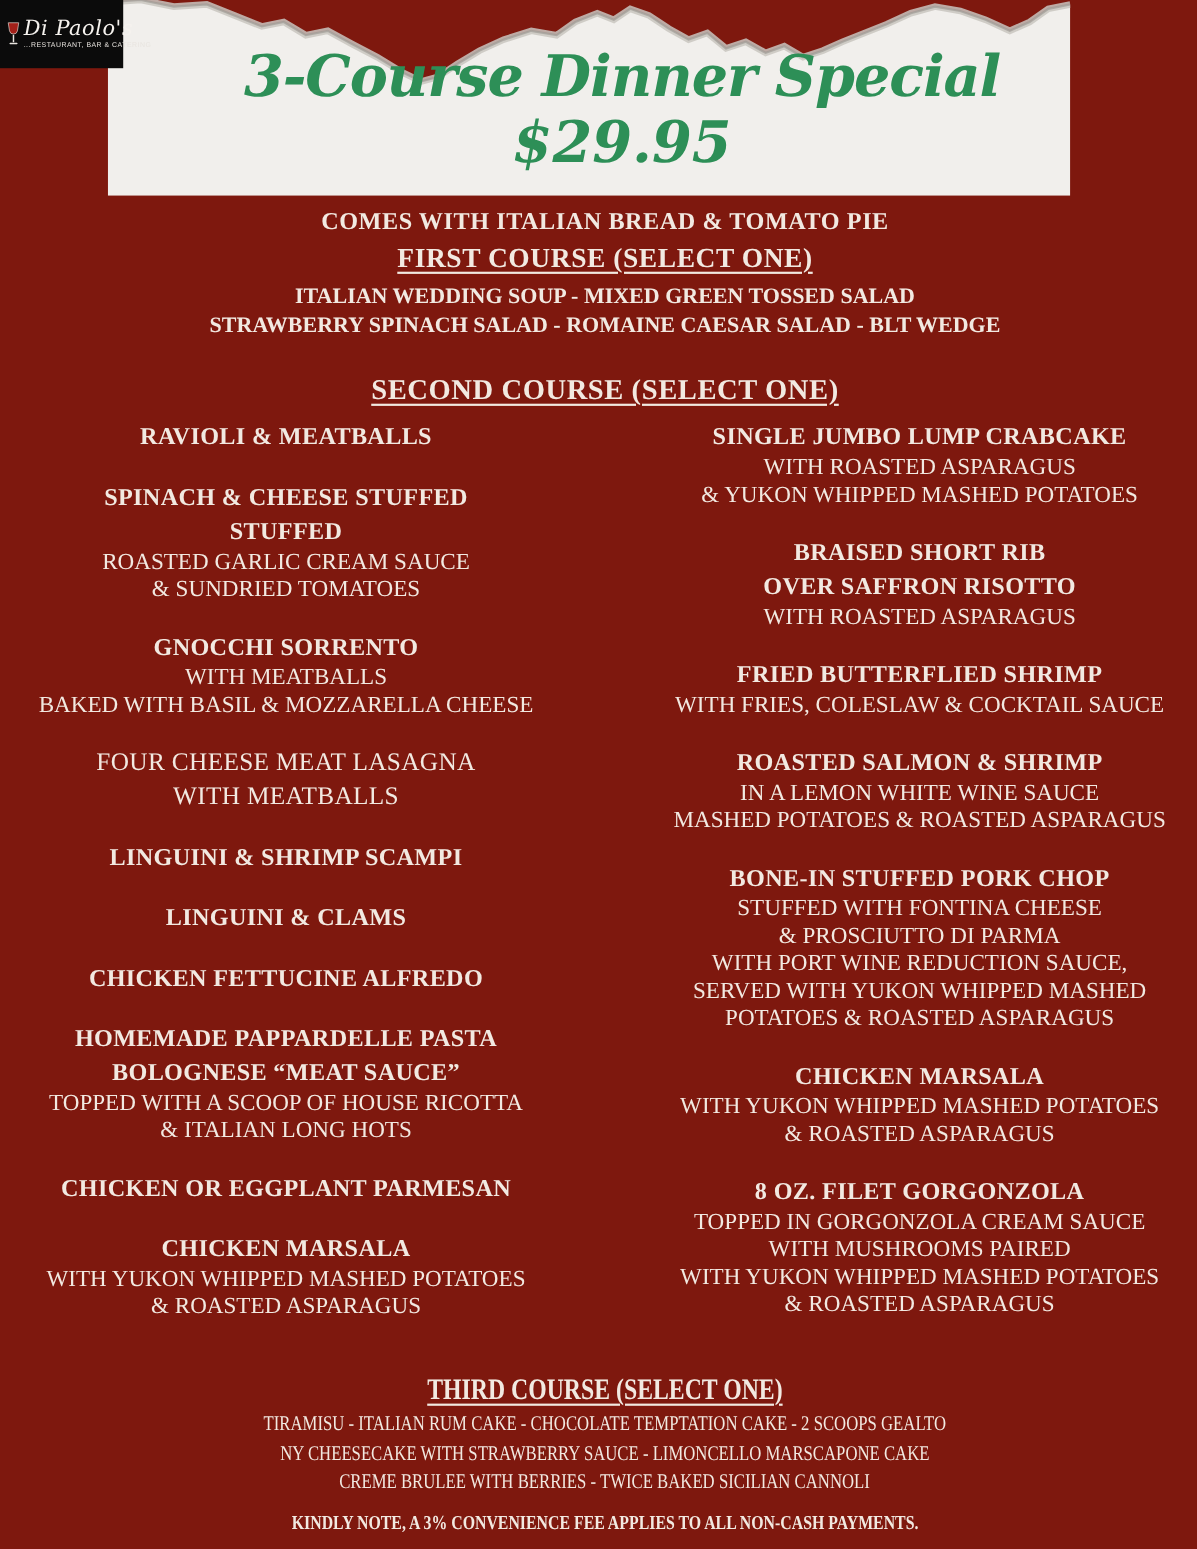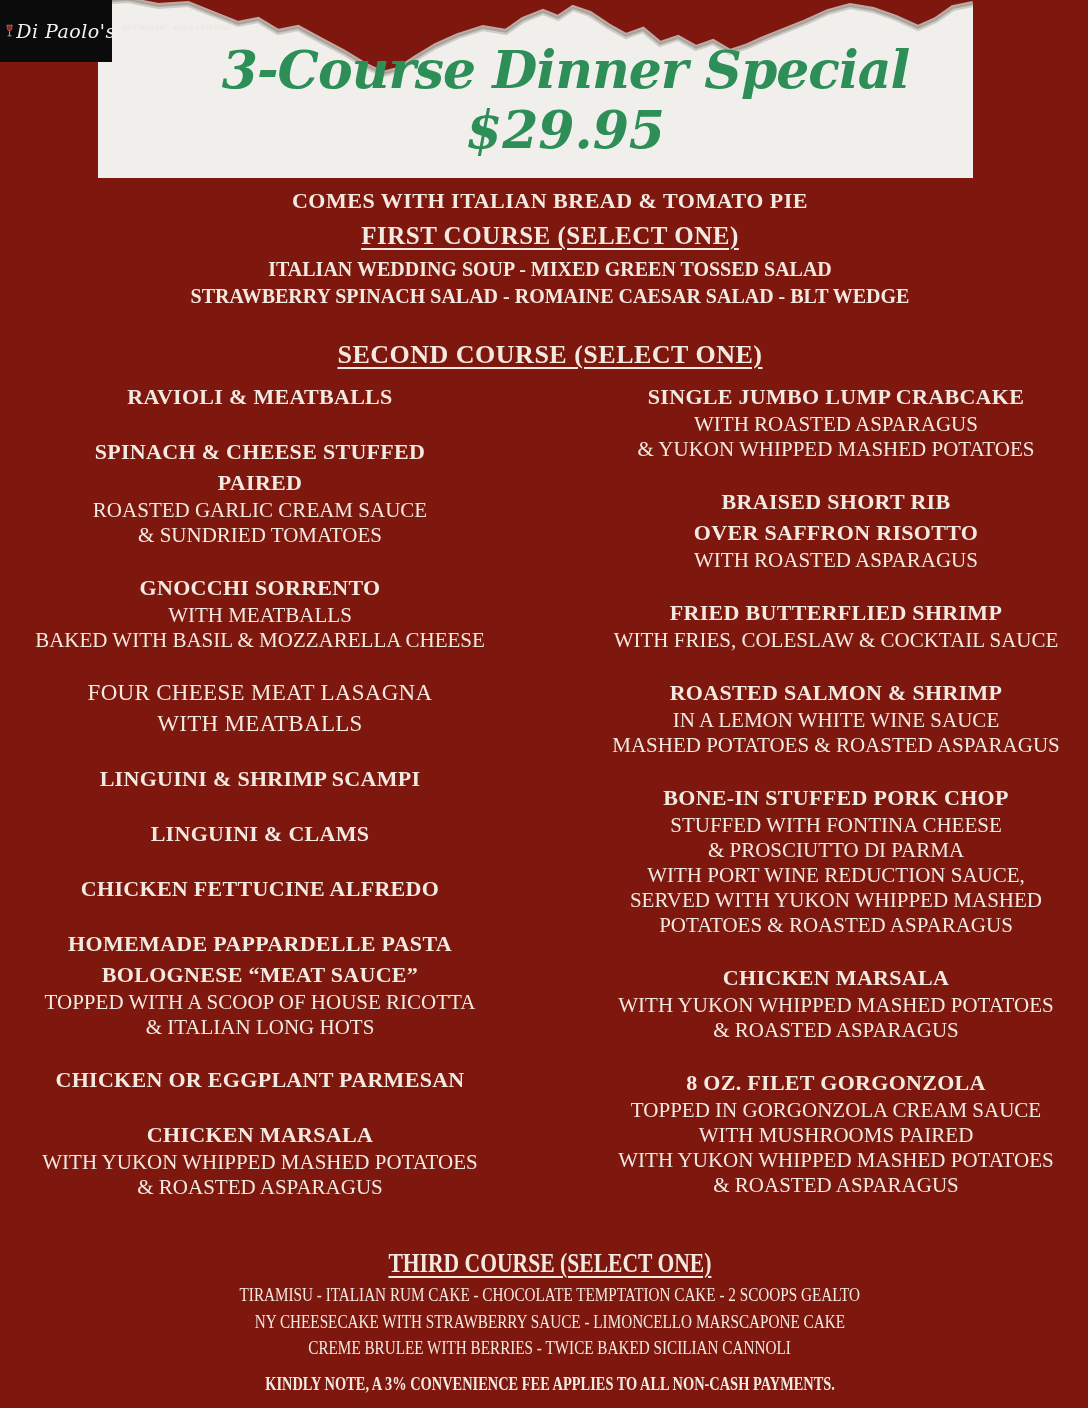--- a/index.html
+++ b/index.html
@@ -15,21 +15,21 @@
     background:var(--bg);
     color:var(--cream);
     font-family:"Liberation Serif", serif;
   }
   
   .logo{
     position:absolute;top:0;left:0;width:112px;height:62px;
     background:#0B0B0B;display:flex;align-items:center;
     padding:6px 5px 6px 6px;gap:3px;
   }
-  .logo-text{display:flex;flex-direction:row;line-height:1;min-width:0;}
+  .logo-text{display:flex;flex-direction:column;line-height:1;min-width:0;}
   .logo-name{
     font-family:"DejaVu Serif", serif;font-style:italic;font-size:19px;
     color:#F5F2EE;white-space:nowrap;letter-spacing:.5px;
   }
   .logo-tagline{
     font-family:"Liberation Sans", sans-serif;font-size:6.3px;
     color:#E8E4DF;letter-spacing:.45px;white-space:nowrap;margin-top:3px;
   }
   
   .paper{position:absolute;left:98px;top:0;width:935px;height:178px;}
@@ -104,21 +104,21 @@
 <div class="row fc-line1">ITALIAN WEDDING SOUP - MIXED GREEN TOSSED SALAD</div>
 <div class="row fc-line2">STRAWBERRY SPINACH SALAD - ROMAINE CAESAR SALAD - BLT WEDGE</div>
 
 <div class="row heading h-second">SECOND COURSE (SELECT ONE)</div>
 <div class="col" id="left-col">
     <div class="menu-item">
       <div class="title-line">RAVIOLI &amp; MEATBALLS</div>
     </div>
     <div class="menu-item">
       <div class="title-line">SPINACH &amp; CHEESE STUFFED</div>
-      <div class="title-line">PAIRED</div>
+      <div class="title-line">STUFFED</div>
       <div class="desc-line">ROASTED GARLIC CREAM SAUCE</div>
       <div class="desc-line">&amp; SUNDRIED TOMATOES</div>
     </div>
     <div class="menu-item">
       <div class="title-line">GNOCCHI SORRENTO</div>
       <div class="desc-line">WITH MEATBALLS</div>
       <div class="desc-line">BAKED WITH BASIL &amp; MOZZARELLA CHEESE</div>
     </div>
     <div class="menu-item light">
       <div class="title-line">FOUR CHEESE MEAT LASAGNA</div>

